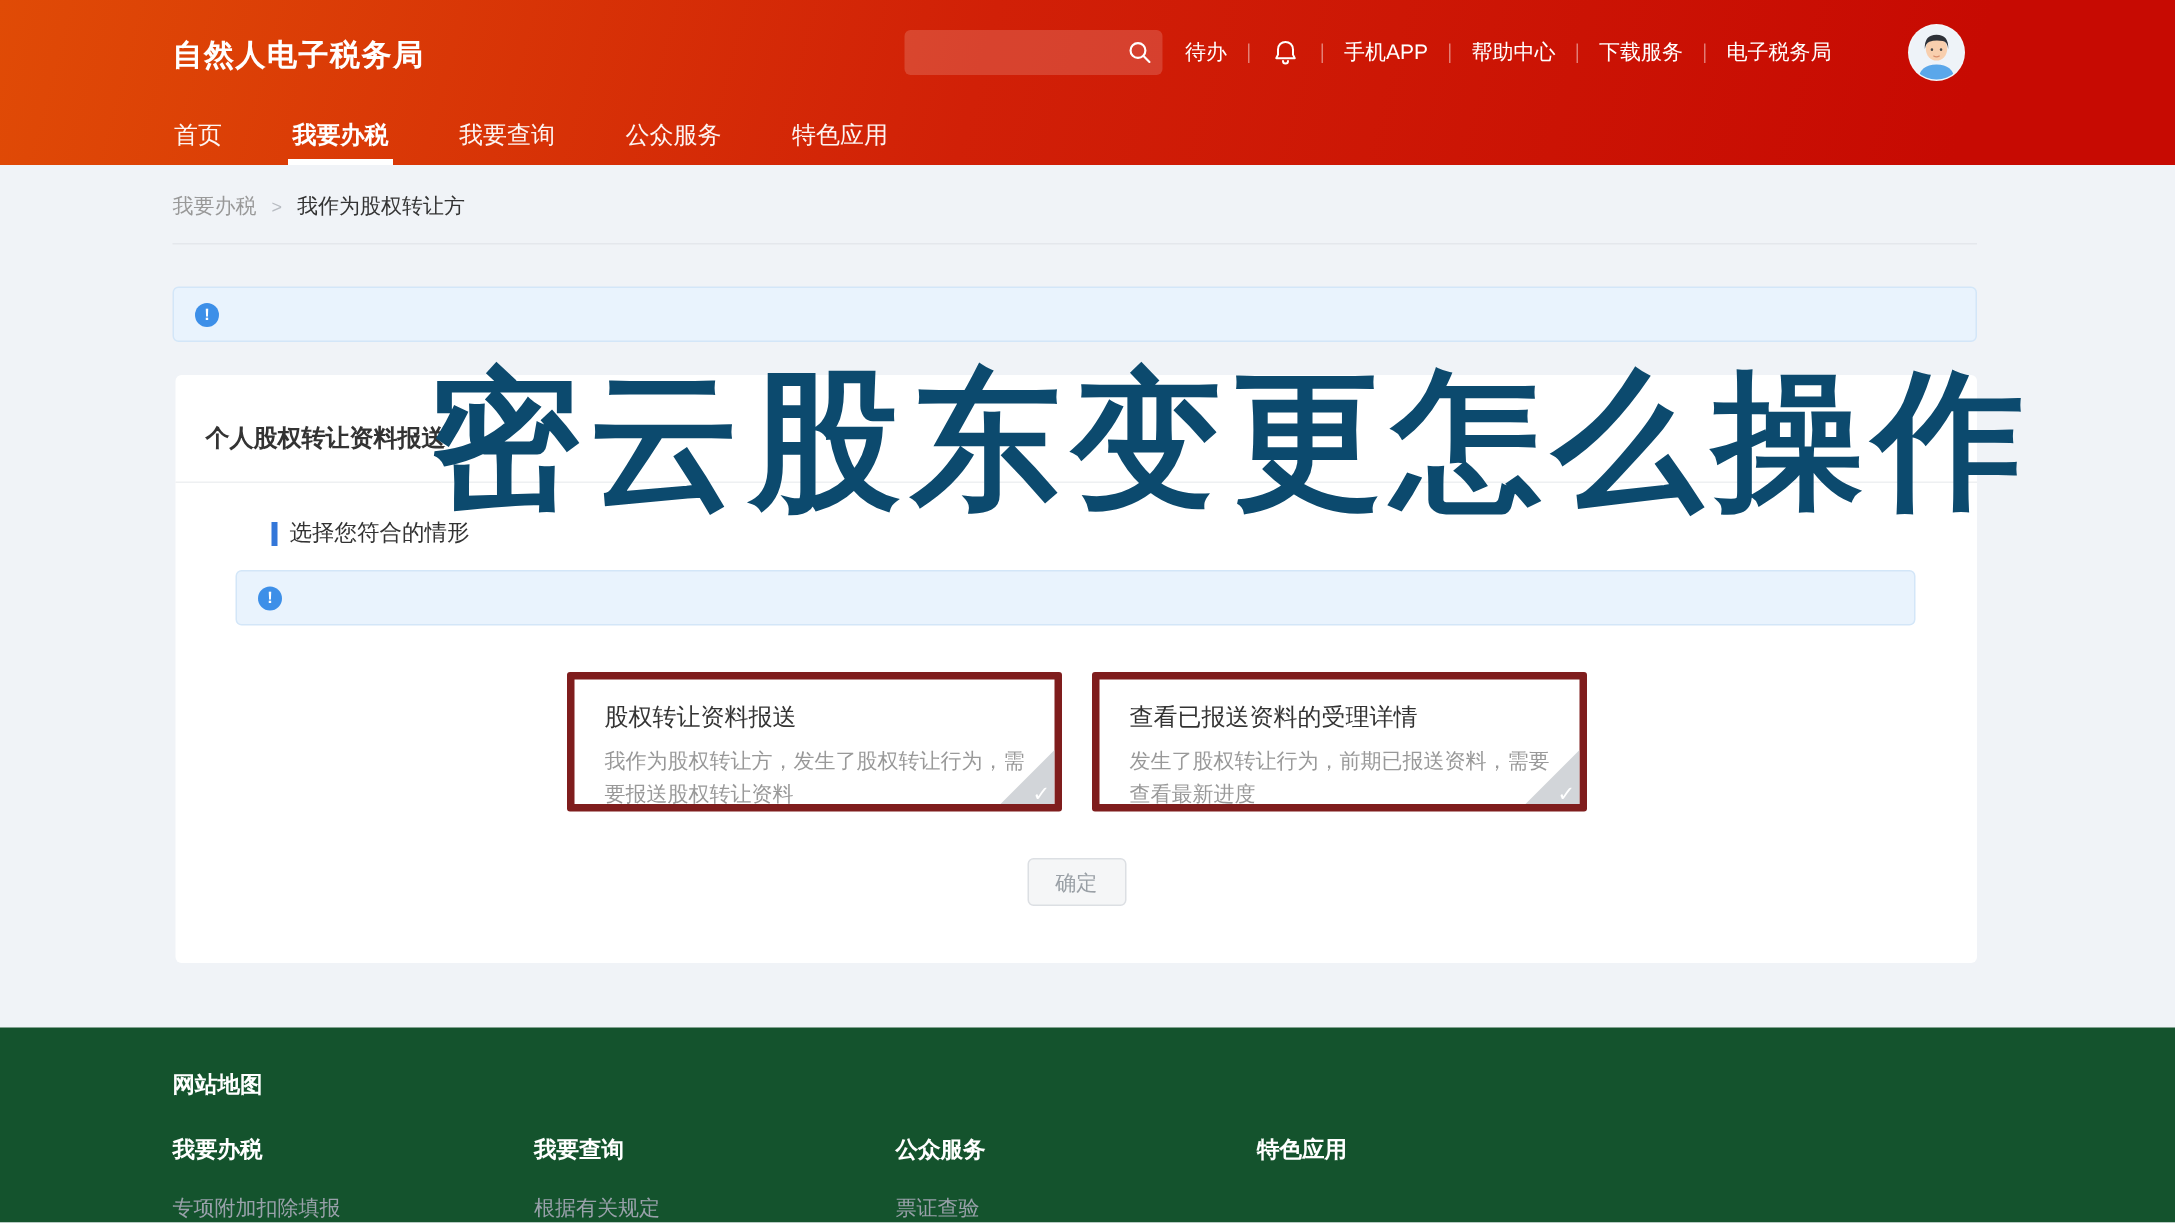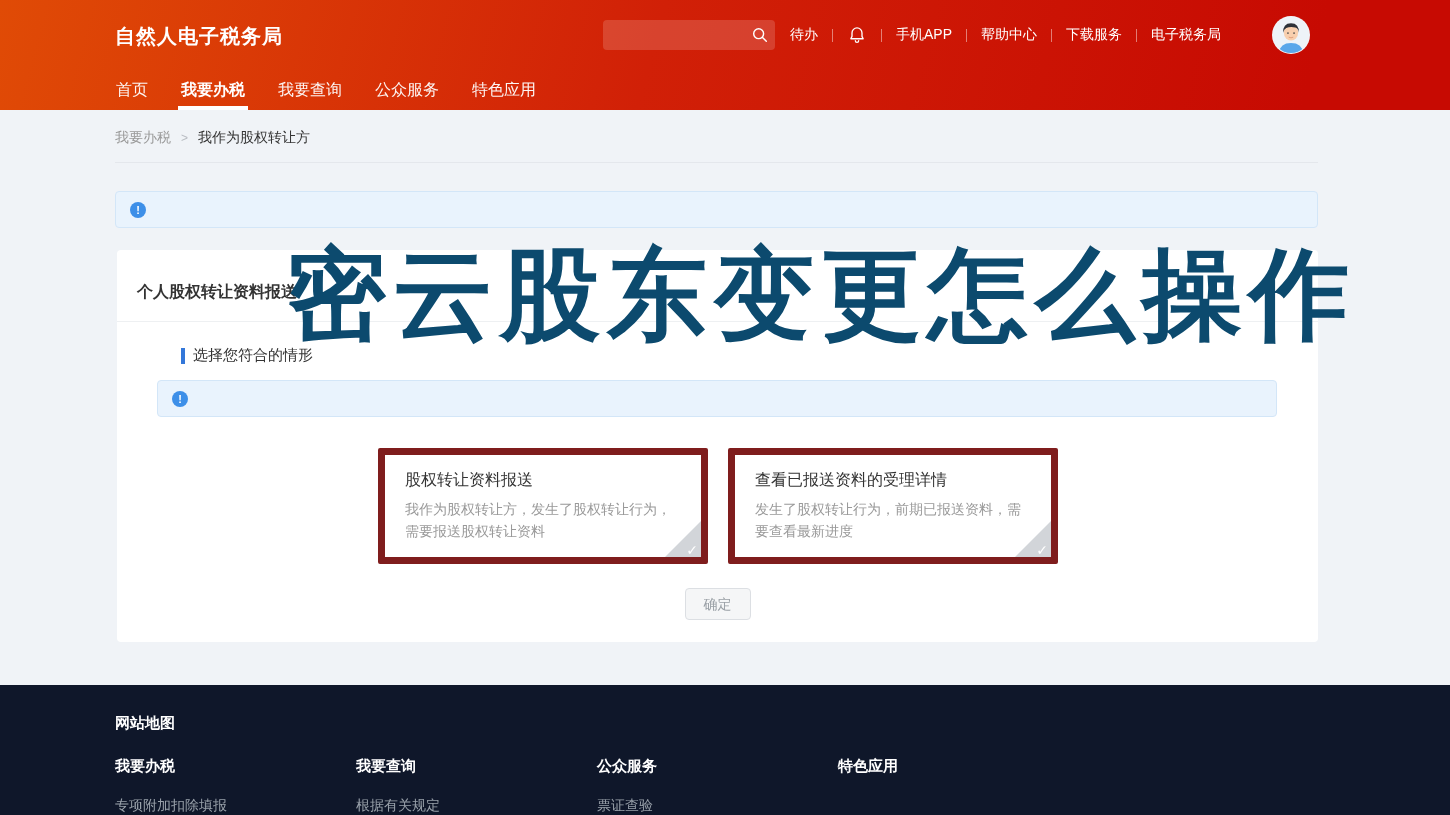--- a/index.html
+++ b/index.html
@@ -40,21 +40,21 @@
   .hr-item { cursor:pointer; }
   .hr-sep { width:1px; height:13px; background:rgba(255,255,255,0.45); margin:0 14px; }
   .bell-wrap { display:flex; align-items:center; }
   .avatar {
     position:absolute; left:1272px; top:16px; width:38px; height:38px;
     border-radius:50%; overflow:hidden; background:#f2f6fa; cursor:pointer;
   }
   
   .nav {
     position:absolute; left:115px; bottom:0; height:40px;
-    display:flex; gap:31px; align-items:stretch;
+    display:flex; gap:45px; align-items:stretch;
   }
   .nav-item {
     position:relative; display:flex; align-items:center;
     font-size:16px; color:rgba(255,255,255,0.95); cursor:pointer; padding:0 1px;
   }
   .nav-item.active { font-weight:bold; color:#fff; }
   .nav-item.active::after {
     content:""; position:absolute; left:-2px; right:-2px; bottom:0; height:4px; background:#fff;
   }
 
@@ -95,54 +95,54 @@
     position:absolute; left:40px; top:96px;
     display:flex; align-items:center; font-size:15px; color:#333; font-weight:500;padding-left:24px;
   }
   .blue-bar { width:4px; height:16px; background:#3377d9; margin-right:8px; }
   .notice-inner { position:absolute; left:40px; top:130px; width:1120px; height:37px; }
 
   .options {
     position:absolute; left:261px; top:198px; display:flex; gap:20px;
   }
   .option-card {
-    position:relative; width:330px; height:116px;
-    border:7px solid #7f1d1d; border-radius:2px; background:#fff;
+    position:relative; width:330px; height:93px;
+    border:5px solid #7f1d1d; border-radius:2px; background:#fff;
     padding:15px 20px; cursor:pointer; overflow:hidden;
   }
   .option-title { font-size:16px; color:#333; margin-bottom:7px; }
   .option-desc { font-size:14px; color:#999; line-height:1.6; }
   .corner-check {
     position:absolute; right:0; bottom:0; width:0; height:0;
     border-left:36px solid transparent; border-bottom:36px solid #d2d5d9;
   }
   .corner-tick {
     position:absolute; right:3px; bottom:0px; color:#fff; font-size:14px; line-height:1;
   }
 
-  .confirm-row { position:absolute; left:0; top:322px; width:100%; text-align:center;margin-top:16px; }
+  .confirm-row { position:absolute; left:0; top:322px; width:100%; text-align:center; }
   .confirm-btn {
     display:inline-block; min-width:62px; height:32px; padding:0 18px;
     background:#f5f6f7; border:1px solid #dcdfe3; border-radius:4px;
     color:#9aa0a6; font-size:14px; line-height:30px; cursor:pointer;
     font-family:inherit;
   }
 
   
   .watermark {
     position:absolute; left:286px; top:244px; z-index:60;
     font-size:100px; font-weight:bold; color:#0c4a6e;
     white-space:nowrap; line-height:1; letter-spacing:7px;
     pointer-events:none;
   }
 
   
   .footer {
     position:absolute; left:0; top:685px; width:1450px; height:130px;
-    background:#0f172a; color:#fff;
+    background:#14532d; color:#fff;
   }
   .sitemap-title {
     position:absolute; left:115px; top:29px; font-size:15px; font-weight:bold; color:#fff;
   }
   .footer-cols {
     position:absolute; left:115px; top:72px; display:flex;
   }
   .footer-col { width:241px; }
   .footer-col-header { font-size:15px; font-weight:bold; color:#fff; margin-bottom:21px; cursor:default; }
   .footer-link { font-size:14px; color:#99a1aa; cursor:pointer; }

